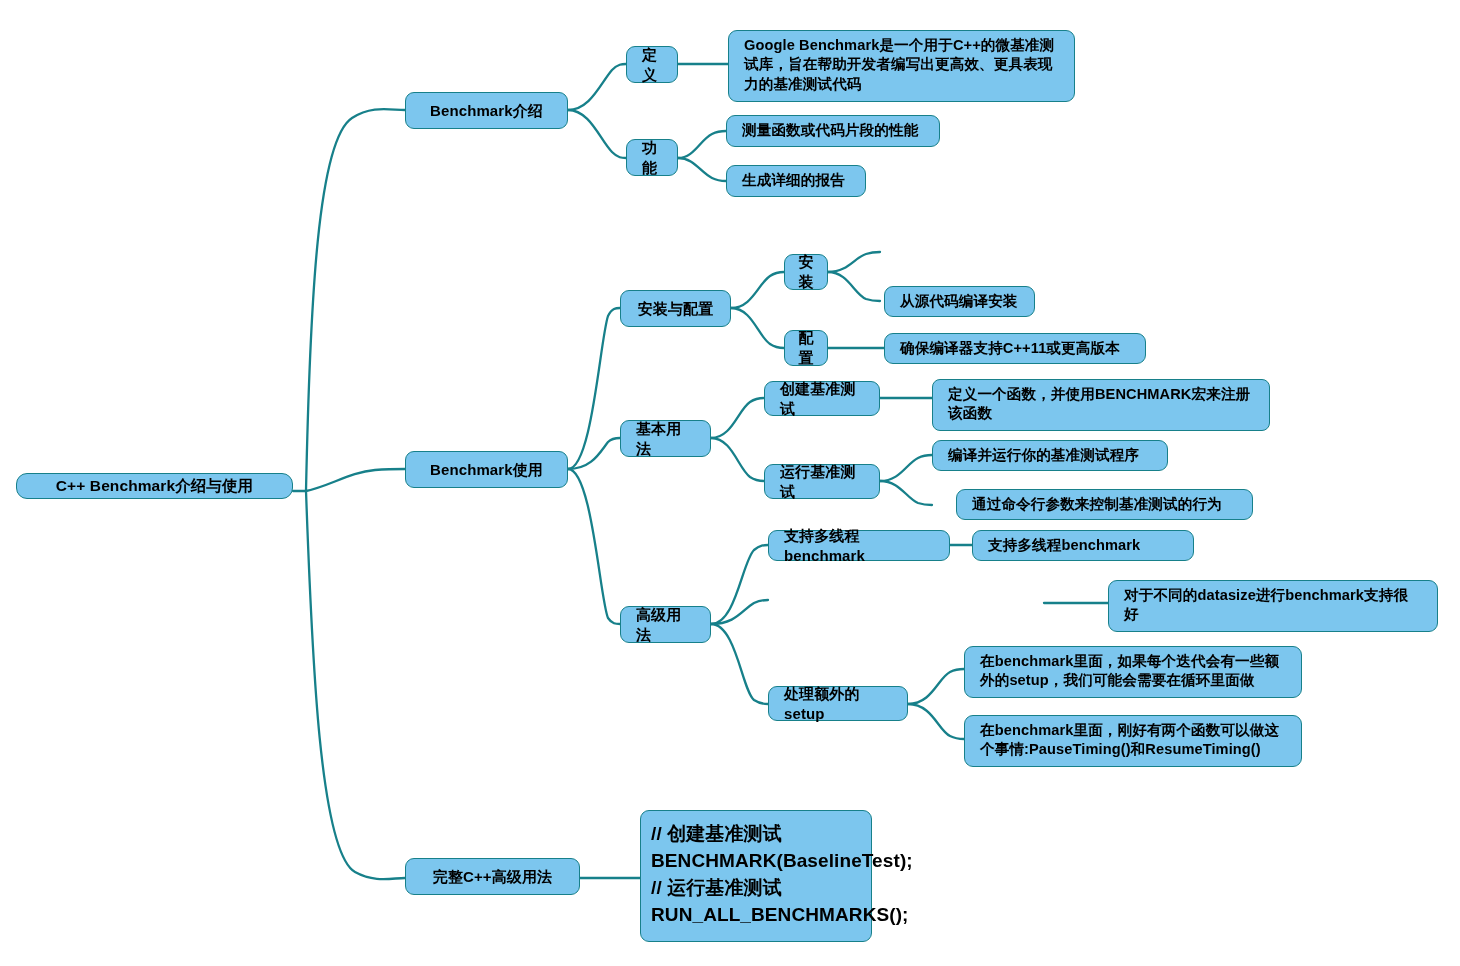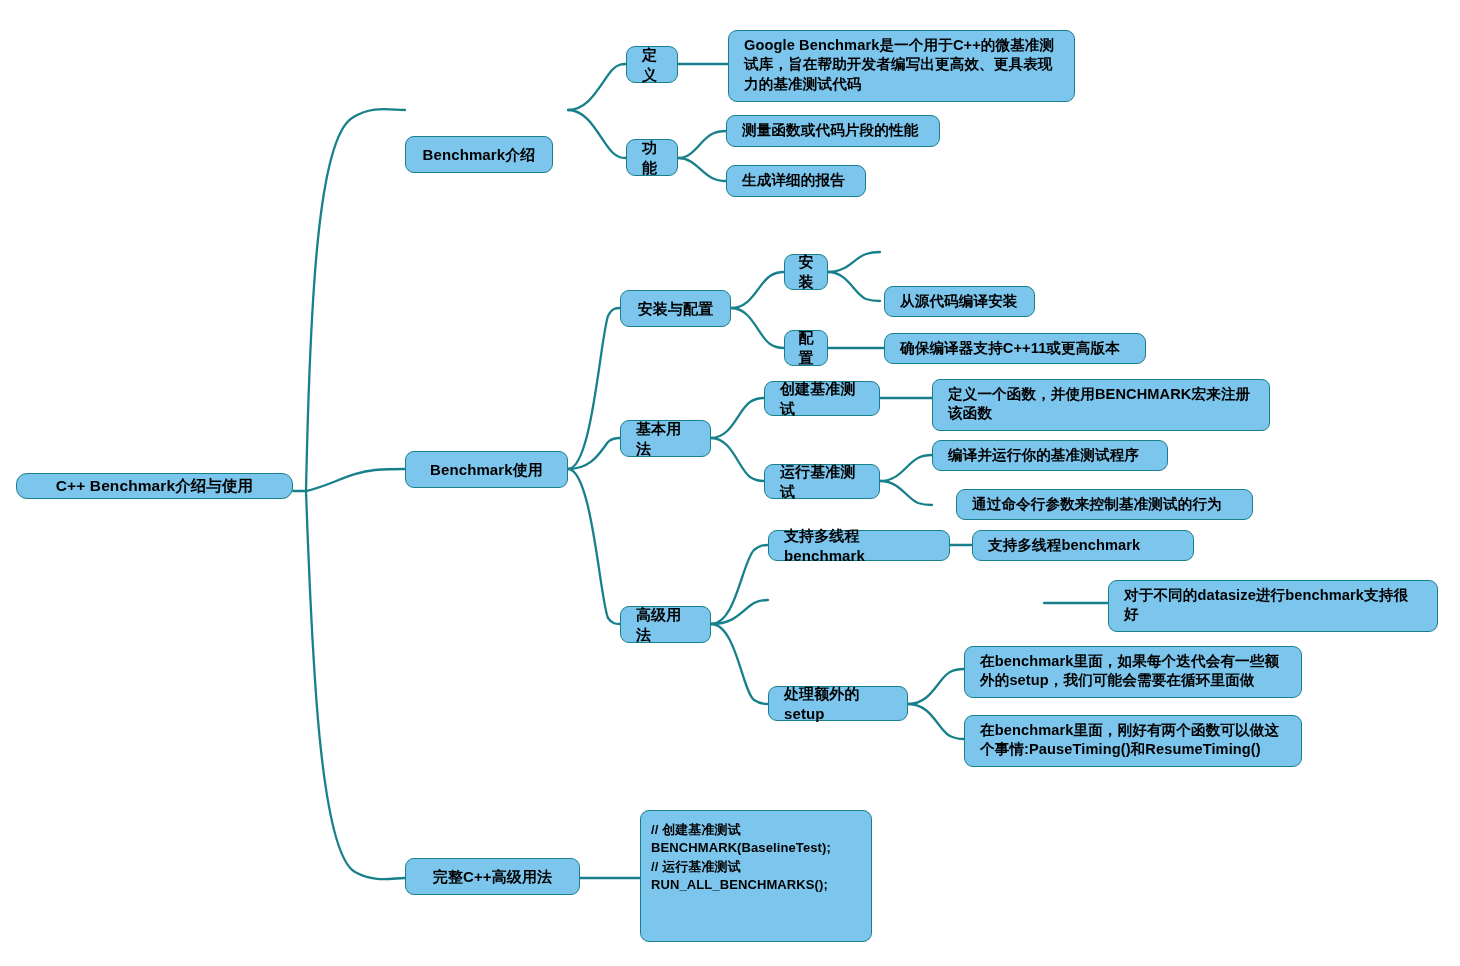--- a/index.html
+++ b/index.html
@@ -23,21 +23,21 @@
     line-height:1.32;
     letter-spacing:0.1px;
     white-space:pre-wrap;
   }
   .node.center{justify-content:center;}
   .node.top{align-items:flex-start;}
   .root{font-size:15.5px;border-radius:11px;}
   .lvl1{font-size:15px;}
   .lvl2{font-size:15px;}
   .lvl3{font-size:14.6px;}
-  .code{font-size:13px;line-height:1.42;align-items:flex-start;}
+  .code{font-size:19px;line-height:1.42;align-items:flex-start;}
 </style>
 </head>
 <body>
 
 <div id="canvas">
 
   <svg id="edges" viewBox="0 0 1460 966" xmlns="http://www.w3.org/2000/svg">
     <g fill="none" stroke="#17808A" stroke-width="2.3" stroke-linecap="round">
 
       <path d="M293,491 L306,491"></path>
@@ -79,21 +79,21 @@
       <path d="M1044,603 L1108,603"></path>
       <path d="M908,704 C932,704 938,678 950,672 C956,669 960,669 964,669"></path>
       <path d="M908,704 C932,704 938,730 950,736 C956,739 960,739 964,739"></path>
 
       <path d="M580,878 L640,878"></path>
     </g>
   </svg>
 
   <div class="node root center" style="left:16px;top:473px;width:277px;height:26px;">C++ Benchmark介绍与使用</div>
 
-  <div class="node lvl1 center" style="left:405px;top:92px;width:148px;height:37px;margin-top:44px;">Benchmark介绍</div>
+  <div class="node lvl1 center" style="left:405px;top:92px;width:163px;height:37px;">Benchmark介绍</div>
 
   <div class="node lvl2 center" style="left:626px;top:46px;width:52px;height:37px;">定义</div>
 
   <div class="node lvl3 top" style="left:728px;top:30px;width:347px;height:72px;">Google Benchmark是一个用于C++的微基准测试库，旨在帮助开发者编写出更高效、更具表现力的基准测试代码</div>
 
   <div class="node lvl2 center" style="left:626px;top:139px;width:52px;height:37px;">功能</div>
 
   <div class="node lvl3" style="left:726px;top:115px;width:214px;height:32px;">测量函数或代码片段的性能</div>
 
   <div class="node lvl3" style="left:726px;top:165px;width:140px;height:32px;">生成详细的报告</div>

